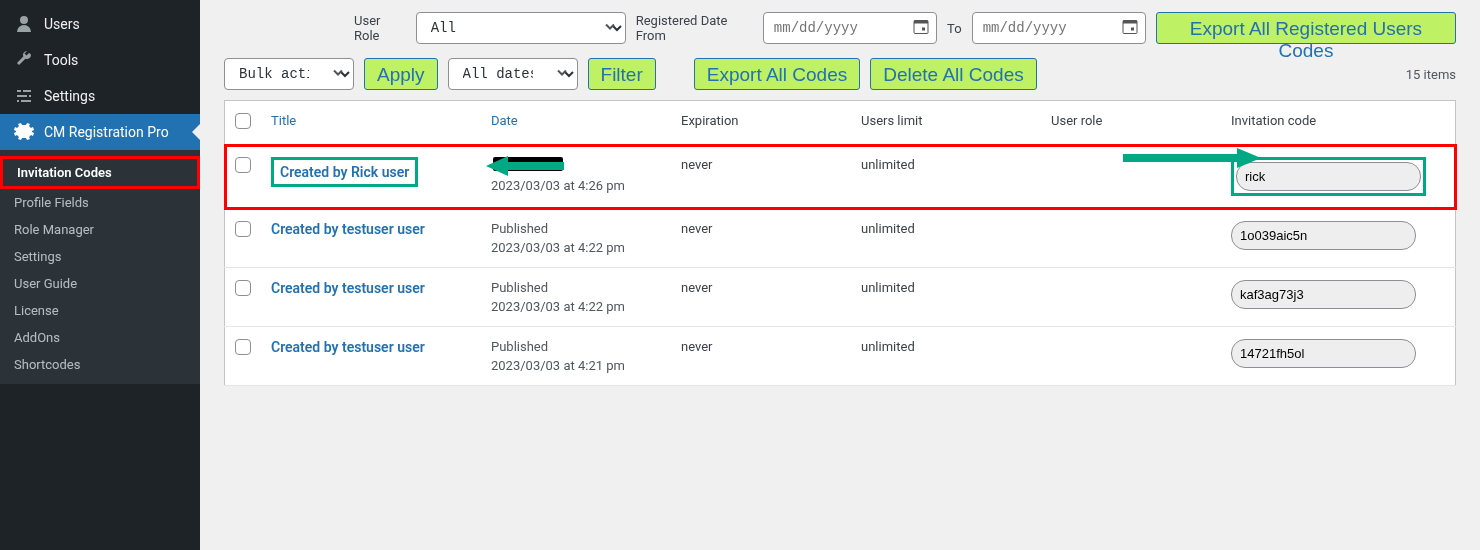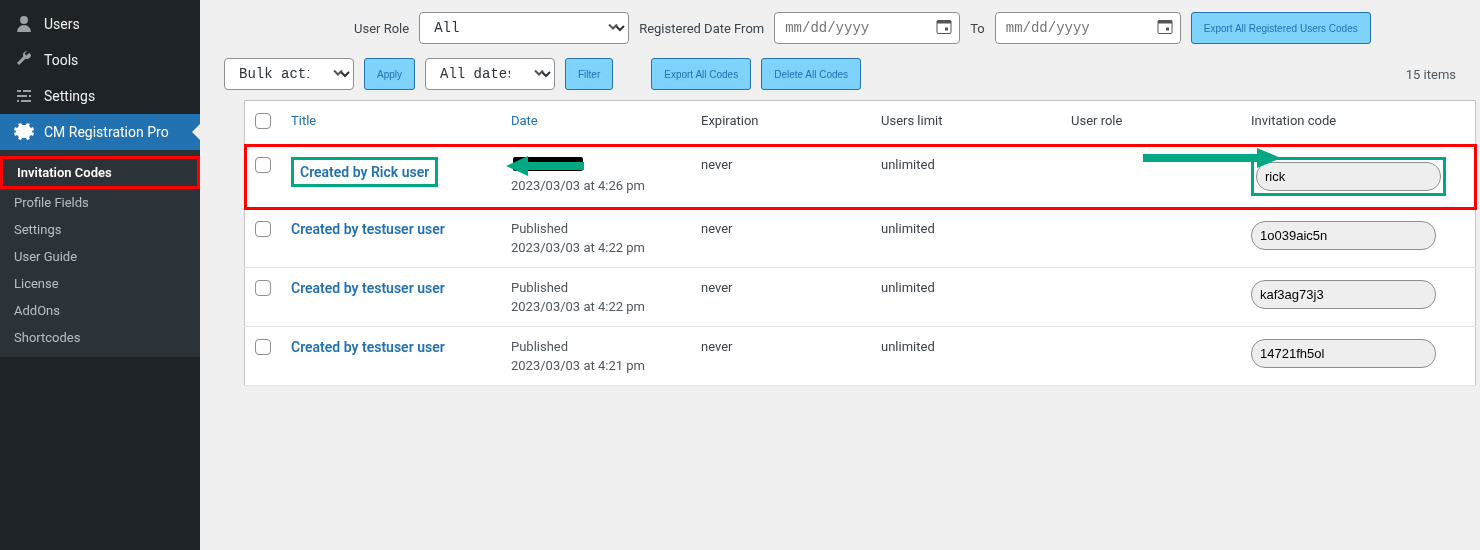--- a/index.html
+++ b/index.html
@@ -119,45 +119,44 @@
   .date-input .cal-icon {
     position: absolute;
     right: 8px;
     top: 50%;
     transform: translateY(-50%);
     pointer-events: none;
   }
   .btn {
     border: 1px solid #2271b1;
     color: #2271b1;
-    background: #7dd3fc;
+    background: #bef264;
     border-radius: 3px;
     padding: 5px 12px;
-    font-size: 10px;
+    font-size: 19px;
     cursor: pointer;
     height: 32px;
   }
   .action-bar {
     display: flex;
     align-items: center;
     gap: 10px;
     margin-bottom: 10px;
   }
   .action-bar .count {
     margin-left: auto;
     font-size: 13px;
     color: #50575e;
   }
   
   table.list {
     width: 100%;
     border-collapse: collapse;
     background: #fff;
     border: 1px solid #c3c4c7;
-    margin-left: 20px;
   }
   table.list th, table.list td {
     text-align: left;
     padding: 12px 10px;
     vertical-align: top;
     font-size: 13px;
   }
   table.list thead th {
     border-bottom: 1px solid #c3c4c7;
     font-weight: 400;
@@ -252,20 +251,21 @@
       <svg viewBox="0 0 20 20" width="20" height="20">
           <path d="M10 6a4 4 0 1 1 0 8 4 4 0 0 1 0-8zm8 4l2 1-1 3-2-1a8 8 0 0 1-2 2l1 2-3 1-1-2h-4l-1 2-3-1 1-2a8 8 0 0 1-2-2l-2 1-1-3 2-1V9L0 8l1-3 2 1a8 8 0 0 1 2-2L4 2l3-1 1 2h4l1-2 3 1-1 2a8 8 0 0 1 2 2l2-1 1 3-2 1v1z"></path>
         </svg>
     </span>
     <span class="label">CM Registration Pro</span>
   </div>
 
   <div class="sub-menu">
     <div class="sub-item current red-outline">Invitation Codes</div>
     <div class="sub-item">Profile Fields</div>
+    <div class="sub-item">Role Manager</div>
     <div class="sub-item">Settings</div>
     <div class="sub-item">User Guide</div>
     <div class="sub-item">License</div>
     <div class="sub-item">AddOns</div>
     <div class="sub-item">Shortcodes</div>
   </div>
 </div>
 
 <div class="main">
 

